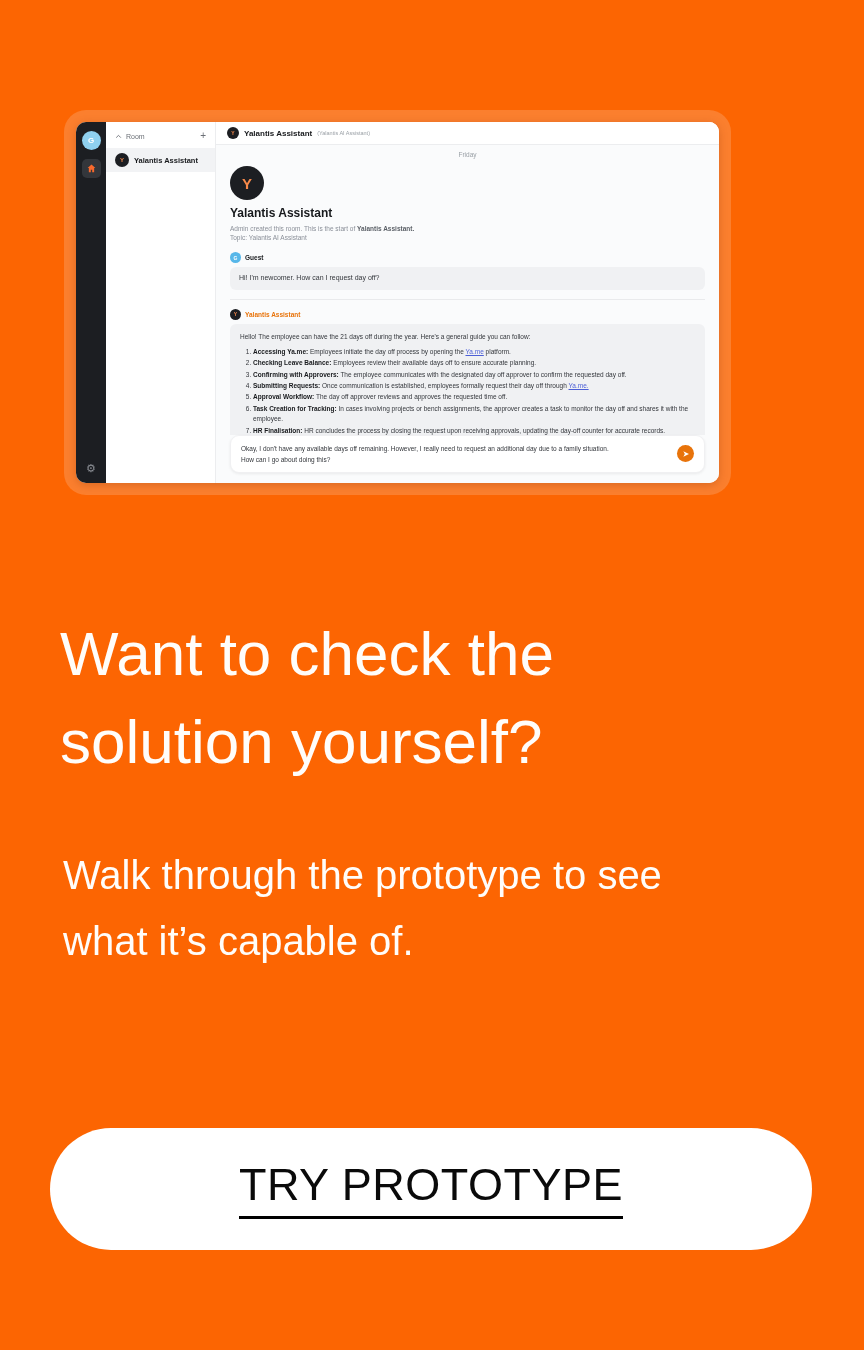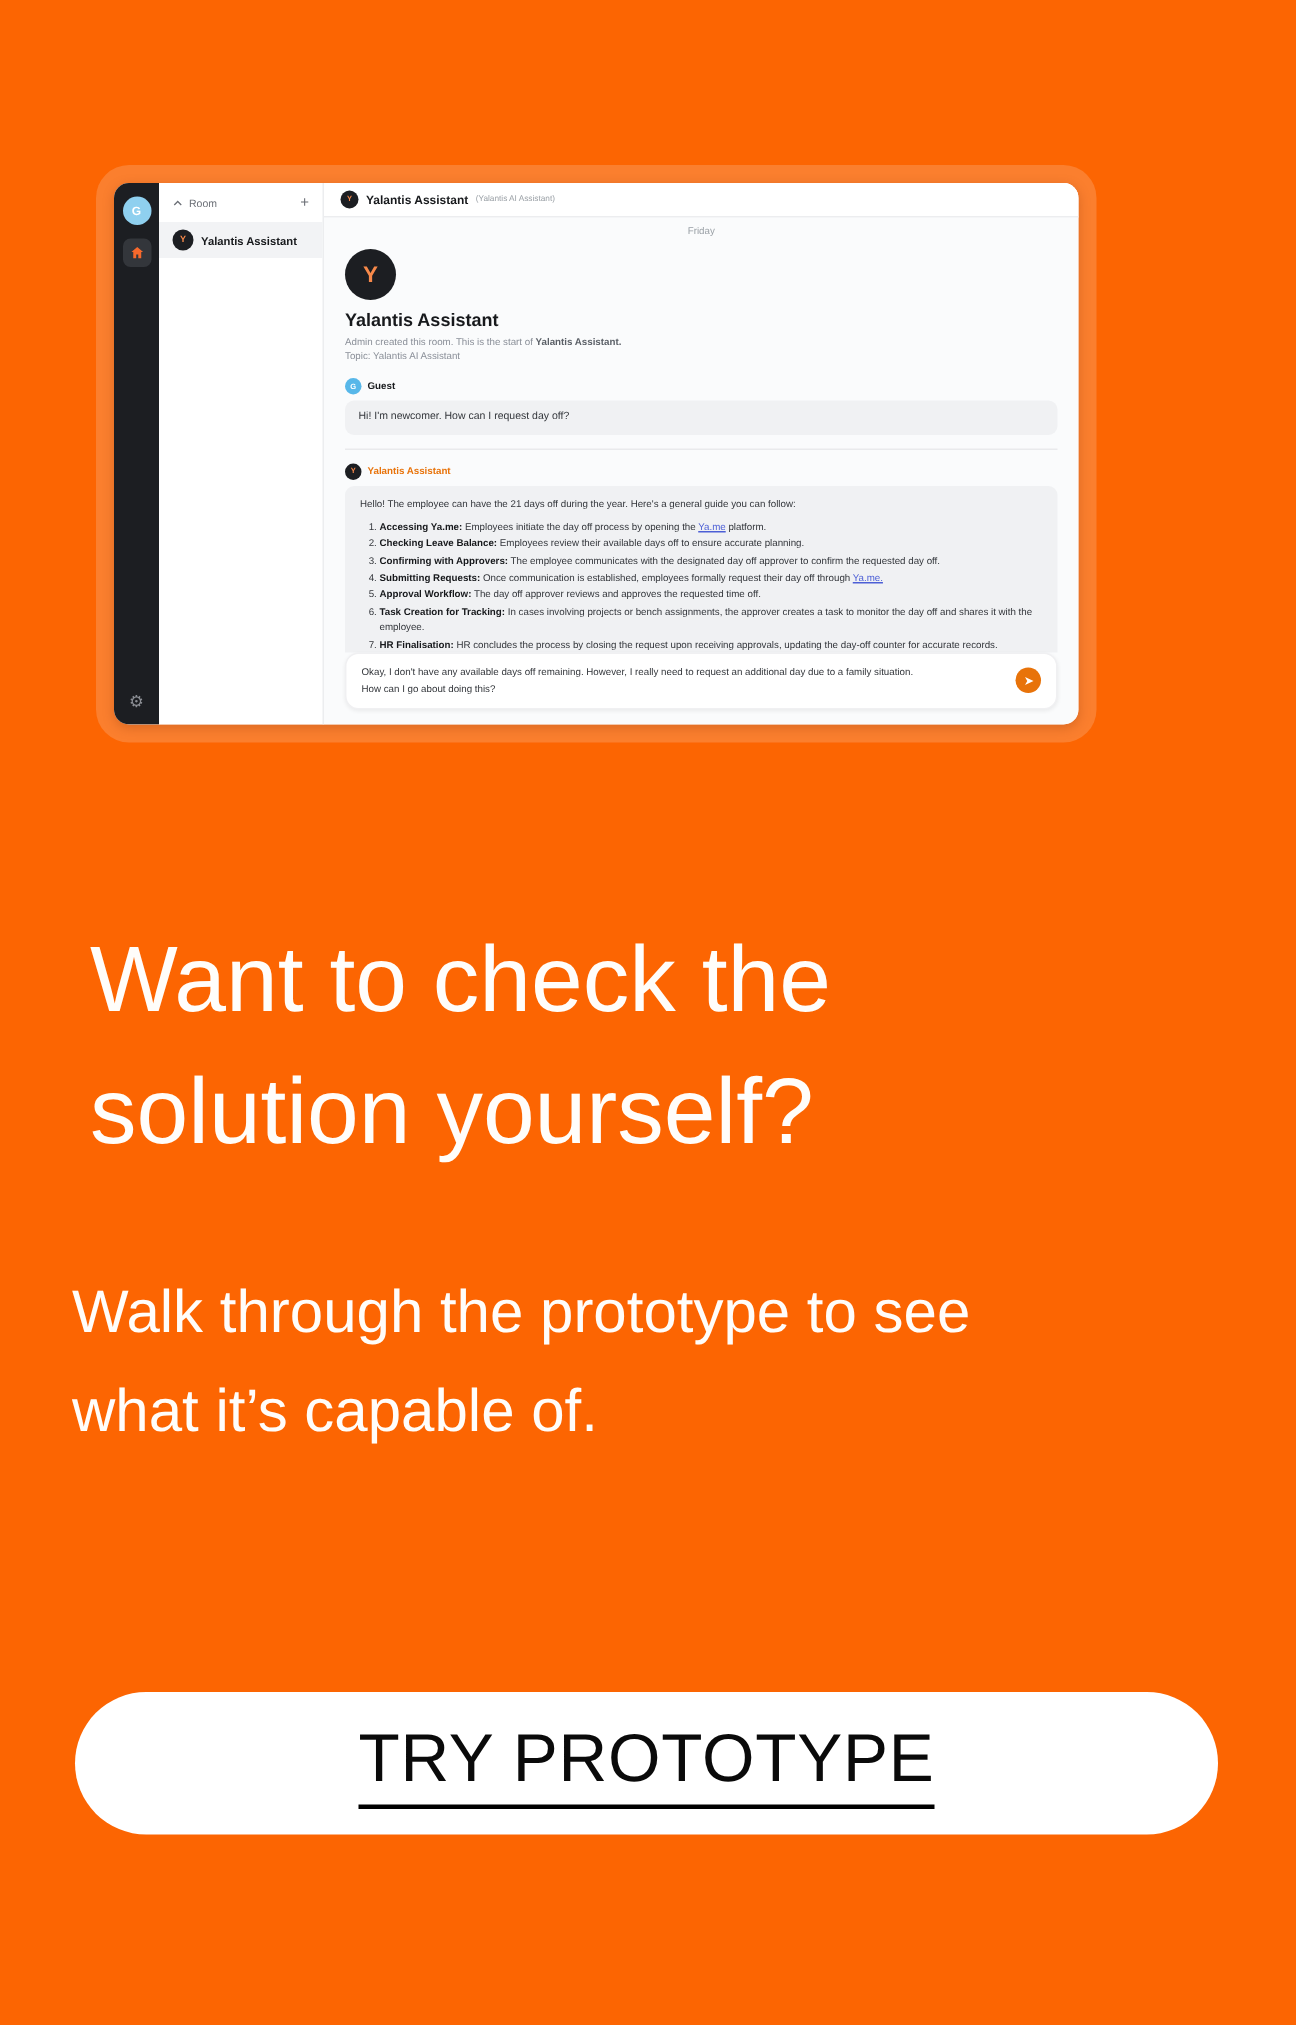--- a/index.html
+++ b/index.html
@@ -49,22 +49,22 @@
   .bubble-big .b{font-weight:700;color:#17191C;}
   .bubble-big .lnk, .bubble-big a{color:#4C5FD6;text-decoration:underline;cursor:pointer;}
   .thread-divider{border:none;border-top:1px solid #E9EAEC;margin:9px 0;}
 
   .composer{margin:0 14px 10px;background:#fff;border:1px solid #F0F0F2;border-radius:9px;padding:7px 10px;display:flex;align-items:center;gap:8px;box-shadow:0 1px 3px rgba(0,0,0,0.07);flex:none;}
   .composer-text{flex:1;font-size:6.5px;color:#33363B;line-height:1.7;}
   .send-btn{width:17px;height:17px;border-radius:50%;background:#E8730A;border:none;display:flex;align-items:center;justify-content:center;cursor:pointer;flex:none;padding:0;}
 
   
   .headline{position:absolute;left:60px;top:610px;width:700px;margin:0;color:#FFFDFA;font-size:62px;font-weight:400;line-height:1.42;letter-spacing:0;}
-  .subline{position:absolute;left:48px;top:842px;width:655px;margin:0;color:#FFFDFA;font-size:40px;font-weight:400;line-height:1.65;}
-  .cta-button{position:absolute;left:50px;top:1128px;width:762px;height:95px;border:none;border-radius:66px;background:#FFFFFF;display:flex;align-items:center;justify-content:center;cursor:pointer;}
+  .subline{position:absolute;left:63px;top:842px;width:655px;margin:0;color:#FFFDFA;font-size:40px;font-weight:400;line-height:1.65;}
+  .cta-button{position:absolute;left:50px;top:1128px;width:762px;height:122px;border:none;border-radius:66px;background:#FFFFFF;display:flex;align-items:center;justify-content:center;cursor:pointer;}
   .cta-button span{font-family:"Liberation Sans", sans-serif;font-size:45px;color:#0A0A0A;border-bottom:3px solid #000;padding-bottom:5px;letter-spacing:0.5px;}
 </style>
 </head>
 <body>
 
 <div class="page">
 
   <div class="app-frame">
     <div class="window">
 

